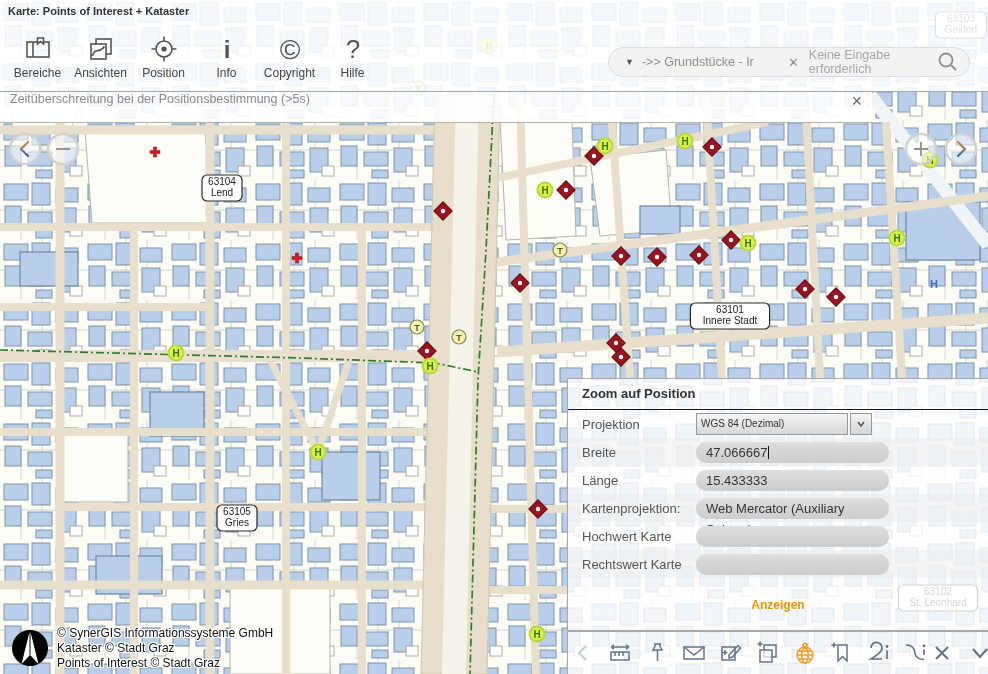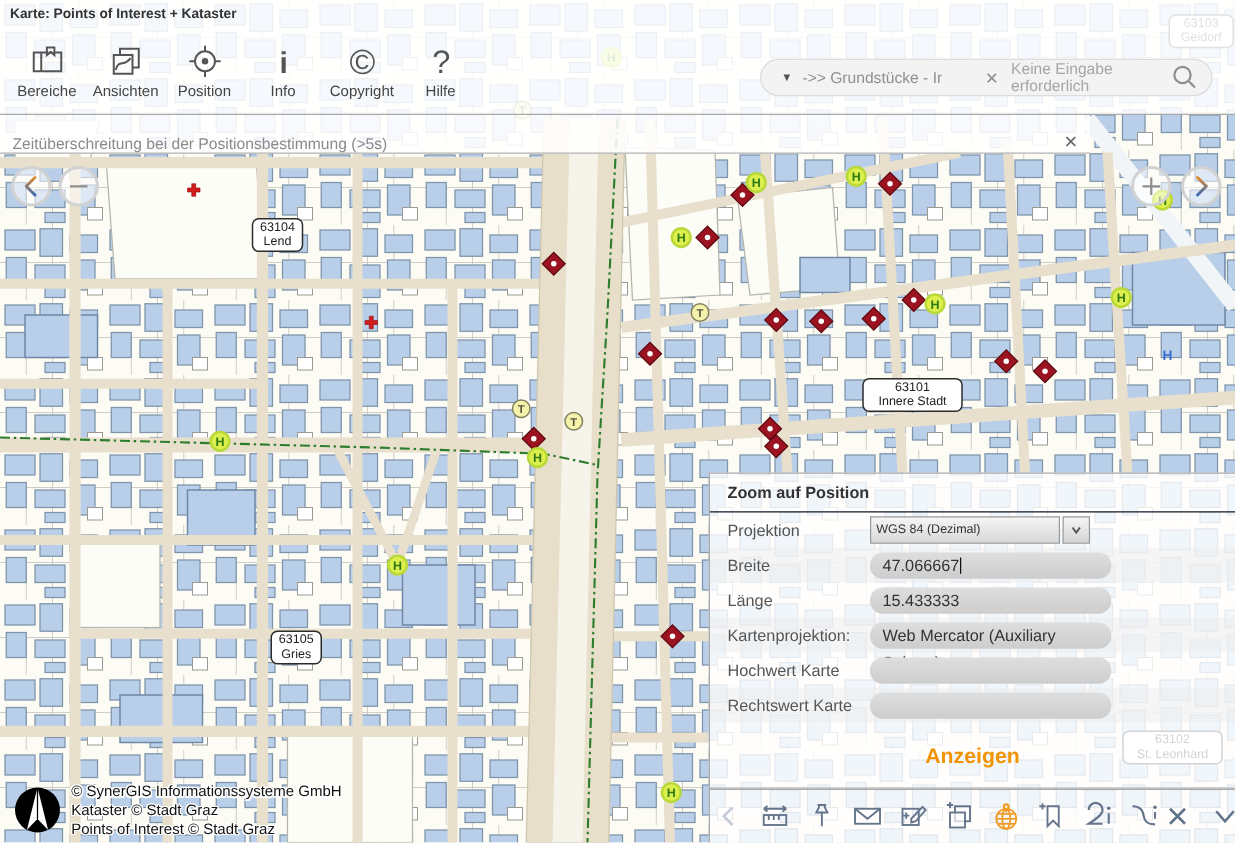--- a/index.html
+++ b/index.html
@@ -21,21 +21,21 @@
           padding:0 10px;box-sizing:border-box;z-index:21;}
   .s-caret{font-size:9px;color:#555;margin:0 8px 0 6px;}
   .s-cat{font-size:12.5px;color:#8f8f8f;width:128px;white-space:nowrap;overflow:hidden;}
   .s-x{font-size:13px;color:#8f8f8f;margin:0 10px 0 18px;cursor:pointer;}
   .s-ph{font-size:12.5px;color:#a6a6a6;flex:1;}
   .s-mag{width:22px;height:22px;}
 
   
   .notif{position:absolute;left:0;top:92px;width:872px;height:30px;
          background:rgba(255,255,255,.88);border-bottom:1px solid #b2b2b2;z-index:19;
-         display:flex;align-items:flex-end;}
+         display:flex;align-items:flex-start;}
   .notif .txt{font-size:12.5px;color:#8a8a8a;margin-left:10px;flex:1;}
   .notif .nx{font-size:18px;color:#666;margin-right:10px;cursor:pointer;line-height:1;}
 
   
   .navbtn{position:absolute;width:34px;height:34px;z-index:18;cursor:pointer;}
 
   
   .dlg{position:absolute;left:567px;top:378px;width:421px;height:253px;
        background:rgba(255,255,255,.80);border:1px solid #a9a9a9;border-right:none;
        box-sizing:border-box;z-index:22;}
@@ -47,21 +47,21 @@
   .dfield{display:flex;align-items:center;}
   .dselect{width:146px;height:20px;line-height:20px;padding-left:4px;font-size:10px;color:#333;
            background:linear-gradient(#f5f5f5,#d8d8d8);border:1px solid #999;}
   .dselbtn{width:20px;height:20px;margin-left:2px;border:1px solid #999;
            background:linear-gradient(#f5f5f5,#d4d4d4);display:flex;align-items:center;
            justify-content:center;cursor:pointer;}
   .dinput{width:183px;height:21px;line-height:21px;padding-left:10px;font-size:13px;color:#333;
           background:linear-gradient(#dedede,#cdcdcd);border-radius:10px;}
   .caret{display:inline-block;width:1px;height:13px;background:#111;vertical-align:-2px;margin-left:1px;}
   .daction{height:54px;display:flex;align-items:center;justify-content:center;}
-  .daction a{font-size:17px;font-weight:bold;color:#f29400;cursor:pointer;text-decoration:none;}
+  .daction a{font-size:12px;font-weight:bold;color:#f29400;cursor:pointer;text-decoration:none;}
 
   
   .btb{position:absolute;left:567px;top:631px;width:421px;height:43px;
        background:rgba(255,255,255,.78);border-top:1px solid #a9a9a9;border-left:1px solid #a9a9a9;
        box-sizing:border-box;display:flex;align-items:center;z-index:22;}
   .btb svg{width:26px;height:26px;flex:none;cursor:pointer;}
   .btb .lead{margin-left:2px;cursor:default;}
   .btb .i{margin-left:11px;}
   .btb .ix{margin-left:auto;}
   .btb .iv{margin-left:12px;margin-right:14px;}

